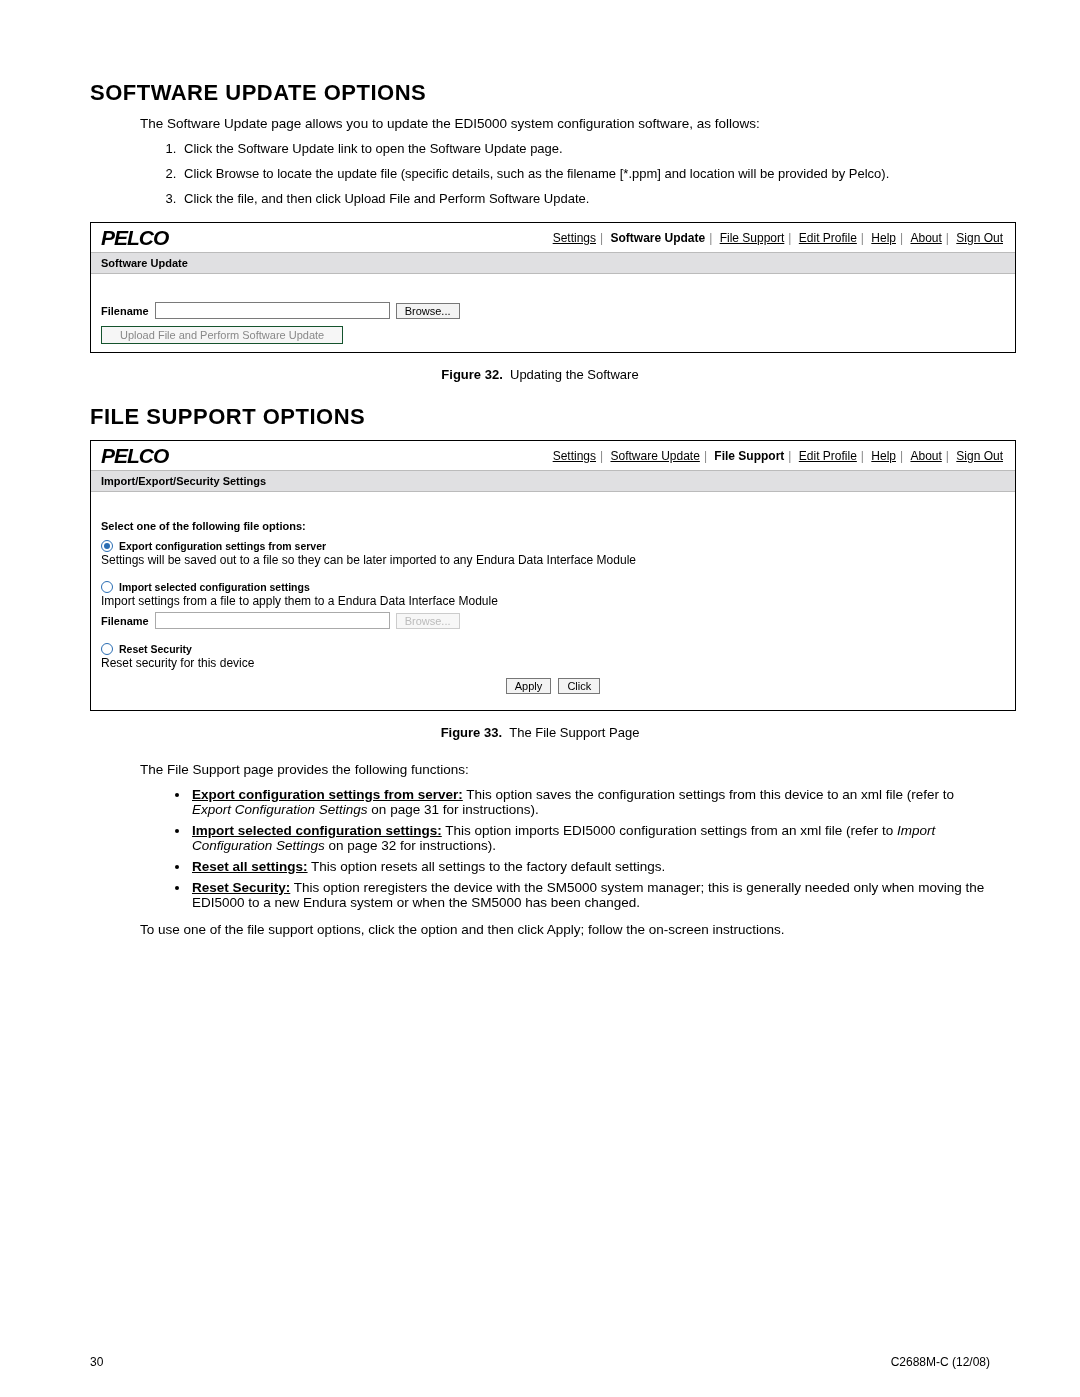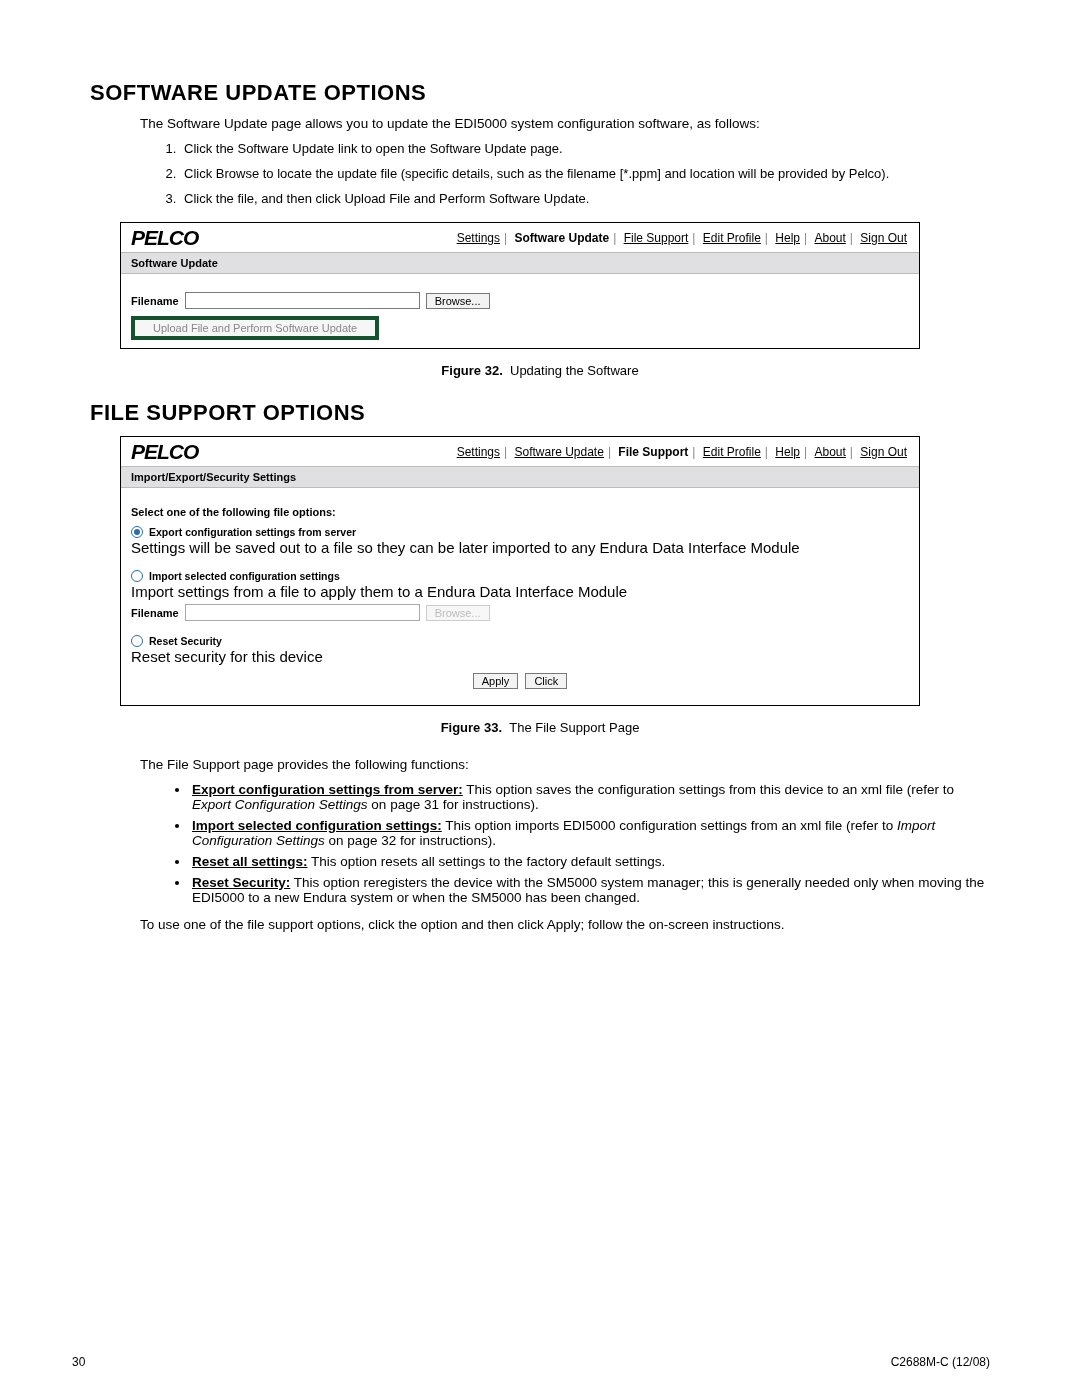--- a/index.html
+++ b/index.html
@@ -14,54 +14,54 @@
     font-family: "Arial Black", Arial, sans-serif;
     font-weight: 900; letter-spacing: 0.5px;
     font-size: 22px; text-transform: uppercase;
     margin-bottom: 10px;
   }
   .intro { margin-left: 50px; margin-bottom: 10px; font-size: 13.5px; }
   ol.steps { margin-left: 90px; font-size: 13px; }
   ol.steps li { margin-bottom: 10px; padding-left: 4px; }
   .fig-caption { text-align: center; font-size: 13px; margin: 14px 0 22px; }
   .fig-caption strong { font-weight: bold; }
-  .fig-wrap { margin-left: 30px; border: 1px solid #000; background: #fff; width: 800px; }
+  .fig-wrap { border: 1px solid #000; background: #fff; width: 926px; }
   
   .panel-top { display: flex; justify-content: space-between; align-items: center; padding: 3px 10px 2px; }
   .logo { font-family: "Arial Black", Arial, sans-serif; font-style: italic; font-weight: 900; font-size: 21px; letter-spacing: -1px; }
   .nav { font-size: 12px; }
   .nav a { color: #000; text-decoration: underline; margin: 0 2px; cursor: pointer; }
   .nav .sep { color: #888; margin: 0 2px; }
   .nav .active { font-weight: bold; text-decoration: none; }
   .panel-bar { background: #e0e0e2; border-top: 1px solid #bbb; border-bottom: 1px solid #bbb; padding: 4px 10px; font-size: 11px; font-weight: bold; }
-  .panel-body { padding: 18px 10px 8px; font-size: 11px; }
+  .panel-body { padding: 28px 10px 8px; font-size: 11px; }
   .row-field { display: flex; align-items: center; gap: 6px; margin-bottom: 4px; }
   .row-field label { font-weight: bold; font-size: 11px; }
   .row-field input[type=text] { width: 235px; height: 17px; border: 1px solid #7a7a7a; font-size: 11px; padding: 0 2px; background: #fff; }
   .btn { font-size: 11px; border: 1px solid #777; background: #f3f3f3; padding: 1px 8px; cursor: pointer; }
-  .btn-wide { font-size: 11px; border: 4px solid #14532d; background: #f6f6f6; color: #888; padding: 2px 18px; margin-top: 3px; cursor: pointer; }
+  .btn-wide { font-size: 11px; border: 1px solid #14532d; background: #f6f6f6; color: #888; padding: 2px 18px; margin-top: 3px; cursor: pointer; }
   
   .opt-group { margin: 8px 0 14px; }
   .opt-head { display: flex; align-items: center; gap: 6px; }
   .radio { width: 12px; height: 12px; border: 1px solid #2a6db3; border-radius: 50%; display: inline-flex; align-items: center; justify-content: center; flex-shrink:0; }
   .radio.selected::after { content: ""; width: 6px; height: 6px; background: #2a6db3; border-radius: 50%; display: block; }
   .opt-title { font-size: 10.5px; font-weight: bold; }
-  .opt-desc { font-size: 15px; margin-left: 0; margin-top: 1px; }
+  .opt-desc { font-size: 12px; margin-left: 0; margin-top: 1px; }
   .sub-row { display: flex; align-items: center; gap: 6px; margin-top: 4px; }
   .sub-row input[type=text] { width: 235px; height: 17px; border: 1px solid #aaa; font-size: 11px; background: #fff; }
   .btn-ghost { font-size: 11px; border: 1px solid #ccc; background: #f7f7f7; color: #bbb; padding: 1px 8px; cursor: pointer; }
   .panel-actions { text-align: center; padding: 4px 0 8px; }
   .panel-actions .btn { margin: 0 2px; }
   
   ul.bullets { margin-left: 100px; font-size: 13.5px; }
   ul.bullets li { margin-bottom: 6px; list-style: disc; padding-left: 2px; }
   ul.bullets li .em { font-style: italic; }
   ul.bullets li .b { font-weight: bold; text-decoration: underline; }
   .para { margin-left: 50px; font-size: 13.5px; margin-top: 12px; }
-  .footer { position: absolute; bottom: 28px; left: 72px; right: 90px; display: flex; justify-content: space-between; font-size: 12px; }
+  .footer { position: absolute; bottom: 28px; left: 90px; right: 90px; display: flex; justify-content: space-between; font-size: 12px; }
 </style>
 </head>
 <body>
 
 <h2 class="section-head">Software Update Options</h2>
 <p class="intro">The Software Update page allows you to update the EDI5000 system configuration software, as follows:</p>
 <ol class="steps">
   <li>Click the Software Update link to open the Software Update page.</li>
   <li>Click Browse to locate the update file (specific details, such as the filename [*.ppm] and location will be provided by Pelco).</li>
   <li>Click the file, and then click Upload File and Perform Software Update.</li>

